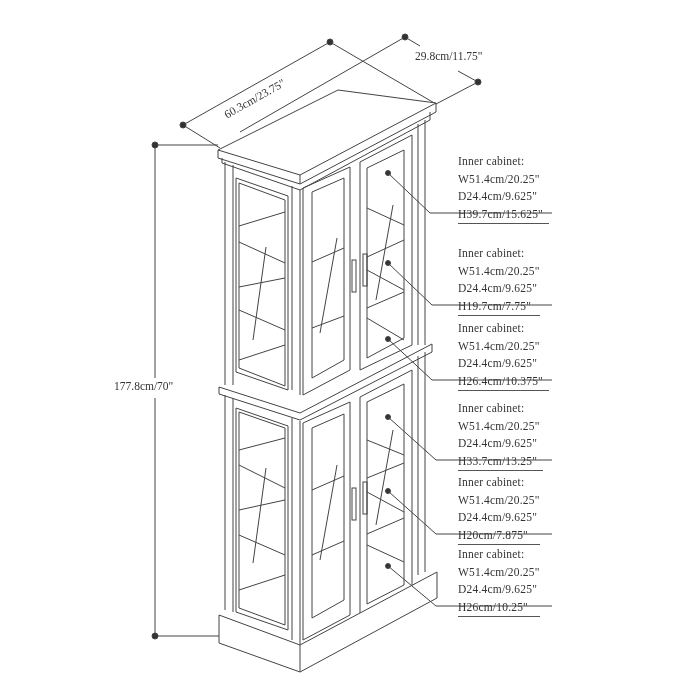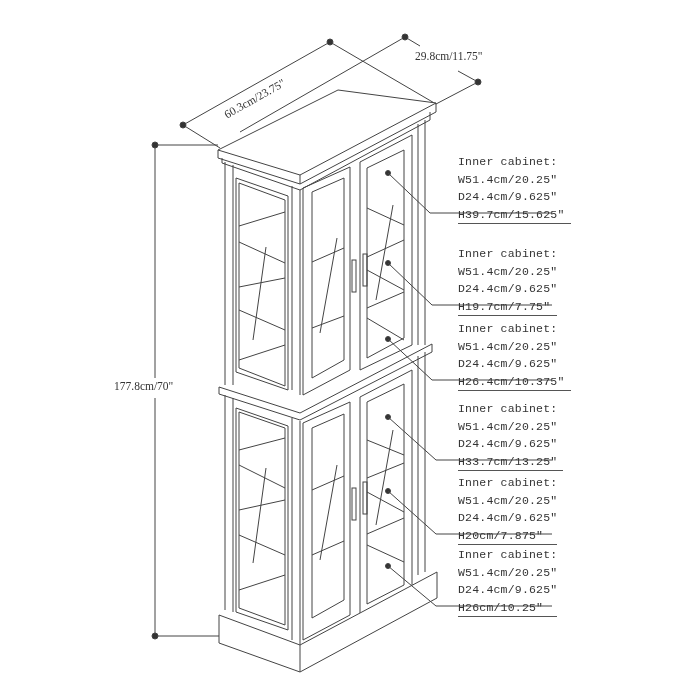--- a/index.html
+++ b/index.html
@@ -1,18 +1,18 @@
 <!DOCTYPE html>
 <html><head>
 <meta charset="utf-8">
 <style>
   html,body{margin:0;padding:0;background:#fff;}
   body{width:700px;height:700px;position:relative;overflow:hidden;font-family:"Liberation Serif","DejaVu Serif",serif;color:#333;}
   svg{position:absolute;left:0;top:0;}
-  .lbl{position:absolute;font-size:11.5px;line-height:17.5px;color:#333;white-space:nowrap;letter-spacing:0.2px;font-family:Liberation Mono, monospace;}
+  .lbl{position:absolute;font-size:11.5px;line-height:17.5px;color:#333;white-space:nowrap;letter-spacing:0.2px;}
   .lbl div{height:17.5px;}
   .lbl .last{border-bottom:1px solid #555;padding-right:6px;}
   .dim{position:absolute;font-size:11.5px;color:#333;white-space:nowrap;background:#fff;}
   .rot{transform-origin:left top;}
 </style>
 </head>
 <body>
 
 <svg width="700" height="700" viewBox="0 0 700 700" fill="none" stroke="#444" stroke-width="1">
 

